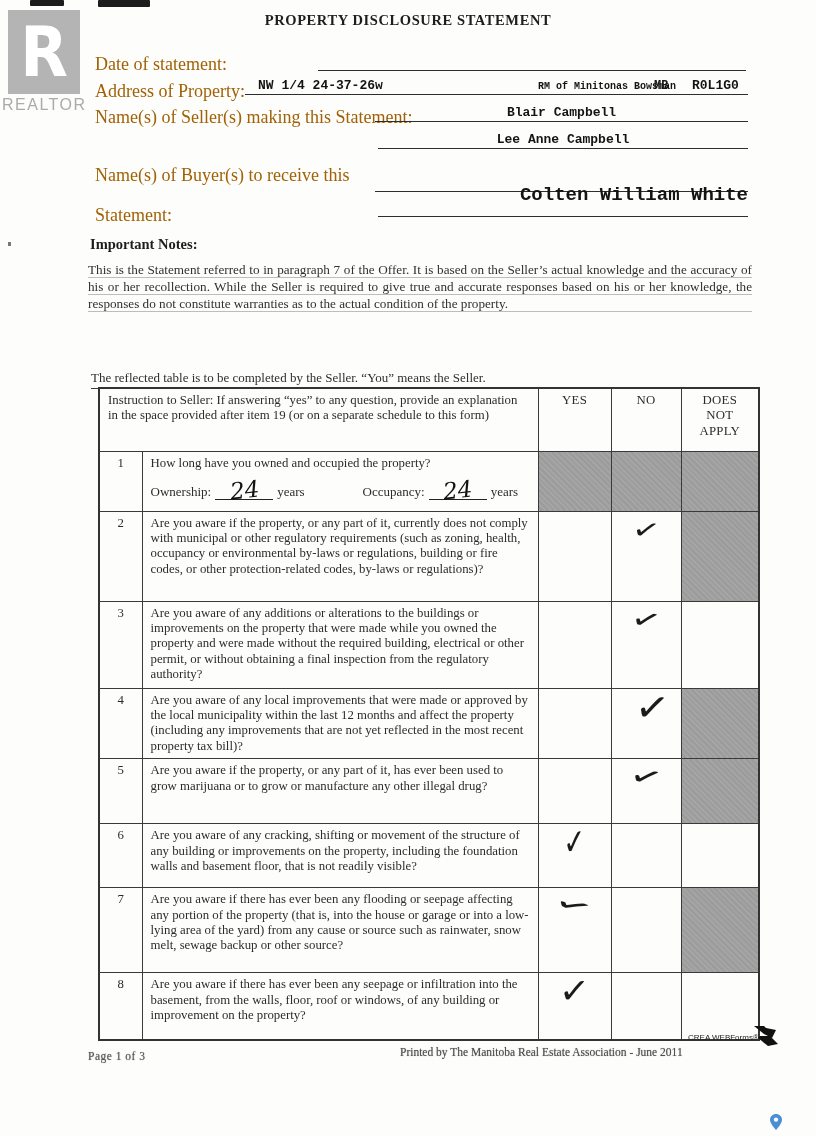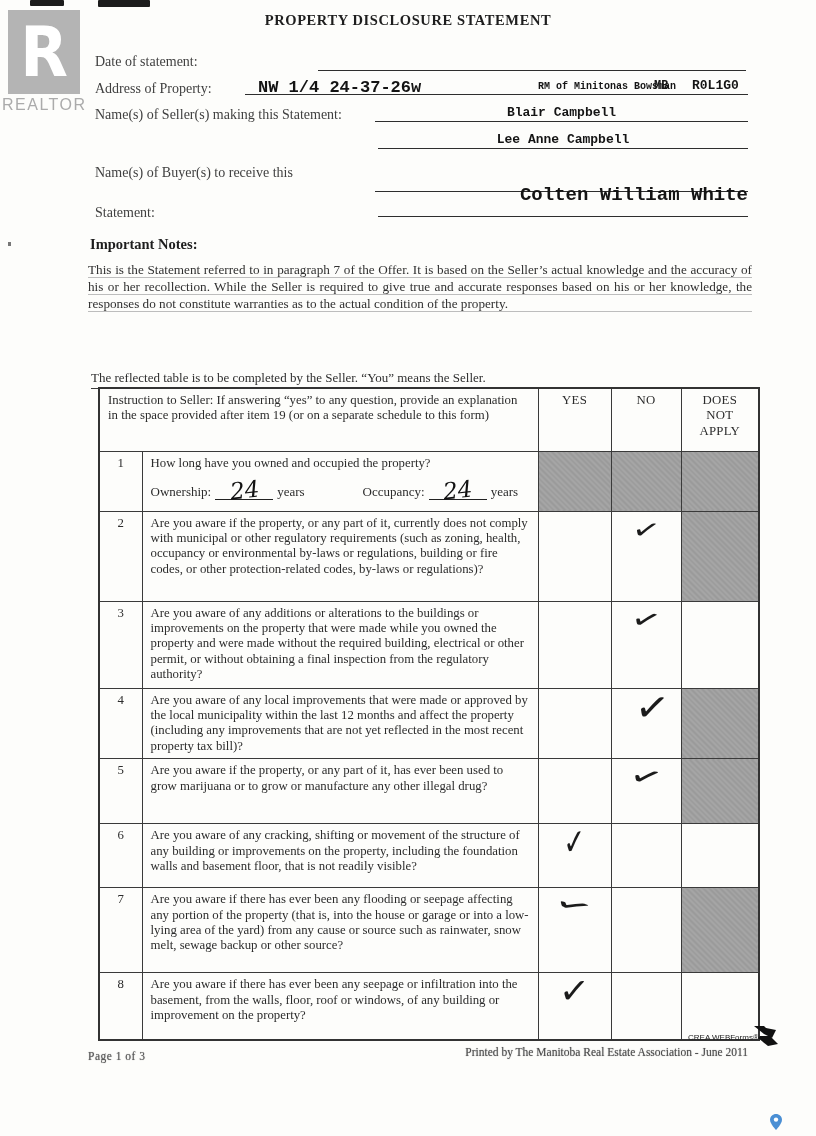--- a/index.html
+++ b/index.html
@@ -18,21 +18,21 @@
     background:#b4b4b4; display:flex; align-items:center; justify-content:center; }
   .logo-r { font-family:"DejaVu Sans", sans-serif; font-weight:bold; font-size:62px;
     color:#ffffff; line-height:1; transform:scaleY(1.12); }
   .logo-label { position:absolute; left:2px; top:96px; width:110px;
     font-family:"Liberation Sans", sans-serif; font-size:16px; letter-spacing:1.5px;
     color:#ababab; }
 
   .title { position:absolute; left:0; top:12px; width:100%; text-align:center;
     font-size:14.5px; font-weight:bold; letter-spacing:0.6px; color:#1e1e1e; }
 
-  .lbl { font-size:14px; color:#404040; }
+  .lbl { font-size:18px; color:#a16207; }
   .rule { position:absolute; height:0; border-bottom:1.6px solid #2e2e2e; }
   .typed { font-family:"Liberation Mono", monospace; font-weight:bold; color:#141414; }
 
   .notes-head { position:absolute; left:90px; top:236px; font-size:14.5px; font-weight:bold; color:#1d1d1d; }
   .notes-body { position:absolute; left:88px; top:261px; width:664px;
     font-size:13.2px; line-height:17px; color:#303030; text-align:justify;
     background-image:repeating-linear-gradient(to bottom, transparent 0px, transparent 15.6px, #bdbdbd 15.6px, #bdbdbd 16.6px, transparent 16.6px, transparent 17px);
   }
 
   .table-intro { position:absolute; left:91px; top:370px; font-size:13px; color:#2e2e2e;
@@ -68,21 +68,21 @@
     text-align:center; margin:0 4px; vertical-align:baseline; }
   .hand { display:inline-block; font-family:"DejaVu Serif", serif; font-style:italic;
     font-size:23px; line-height:14px; color:#111; transform:rotate(-6deg); position:relative; top:2px; }
   .own-gap { display:inline-block; width:58px; }
 
   .footer-crea { position:absolute; left:688px; top:1033px;
     font-family:"Liberation Sans", sans-serif; font-size:8px; color:#222; }
   .crea-arrow { position:absolute; left:752px; top:1024px; }
   .page-num { position:absolute; left:88px; top:1050px; font-size:11.5px; color:#5a5a5a;
     text-shadow:0 0 1px #888; letter-spacing:0.5px; }
-  .printed-by { position:absolute; left:400px; top:1046px; width:348px; text-align:right;
+  .printed-by { position:absolute; left:400px; top:1046px; width:348px; 
     font-size:11.5px; color:#4e4e4e; text-shadow:0 0 1px #999; }
   .map-pin { position:absolute; left:770px; top:1114px; }
   .left-dot { position:absolute; left:8px; top:242px; width:3px; height:4px; background:#777; }
 </style>
 </head>
 <body>
 
 <div class="page">
 
   <div class="artifact" style="left:30px; top:0; width:34px; height:6px;"></div>
@@ -93,21 +93,21 @@
     <span class="logo-r">R</span>
   </div>
   <div class="logo-label">REALTOR</div>
 
   <div class="title">PROPERTY DISCLOSURE STATEMENT</div>
 
   <div class="abs lbl" style="left:95px; top:54px;">Date of statement:</div>
   <div class="rule" style="left:318px; top:70px; width:428px;"></div>
 
   <div class="abs lbl" style="left:95px; top:81px;">Address of Property:</div>
-  <div class="abs typed" style="left:258px; top:78px; font-size:17px;">NW 1/4 24-37-26w</div>
+  <div class="abs typed" style="left:258px; top:78px; font-size:13px;">NW 1/4 24-37-26w</div>
   <div class="abs typed" style="left:508px; top:81px; font-size:10px;padding-left:30px;">RM of Minitonas Bowsman</div>
   <div class="abs typed" style="left:654px; top:79px; font-size:12px;">MB</div>
   <div class="abs typed" style="left:692px; top:78px; font-size:13px;">R0L1G0</div>
   <div class="rule" style="left:245px; top:94px; width:503px;"></div>
 
   <div class="abs lbl" style="left:95px; top:107px;">Name(s) of Seller(s) making this Statement:</div>
   <div class="abs typed" style="left:375px; top:105px; width:373px; text-align:center; font-size:13px;">Blair Campbell</div>
   <div class="rule" style="left:375px; top:121px; width:373px;"></div>
   <div class="abs typed" style="left:378px; top:132px; width:370px; text-align:center; font-size:13px;">Lee Anne Campbell</div>
   <div class="rule" style="left:378px; top:148px; width:370px;"></div>

